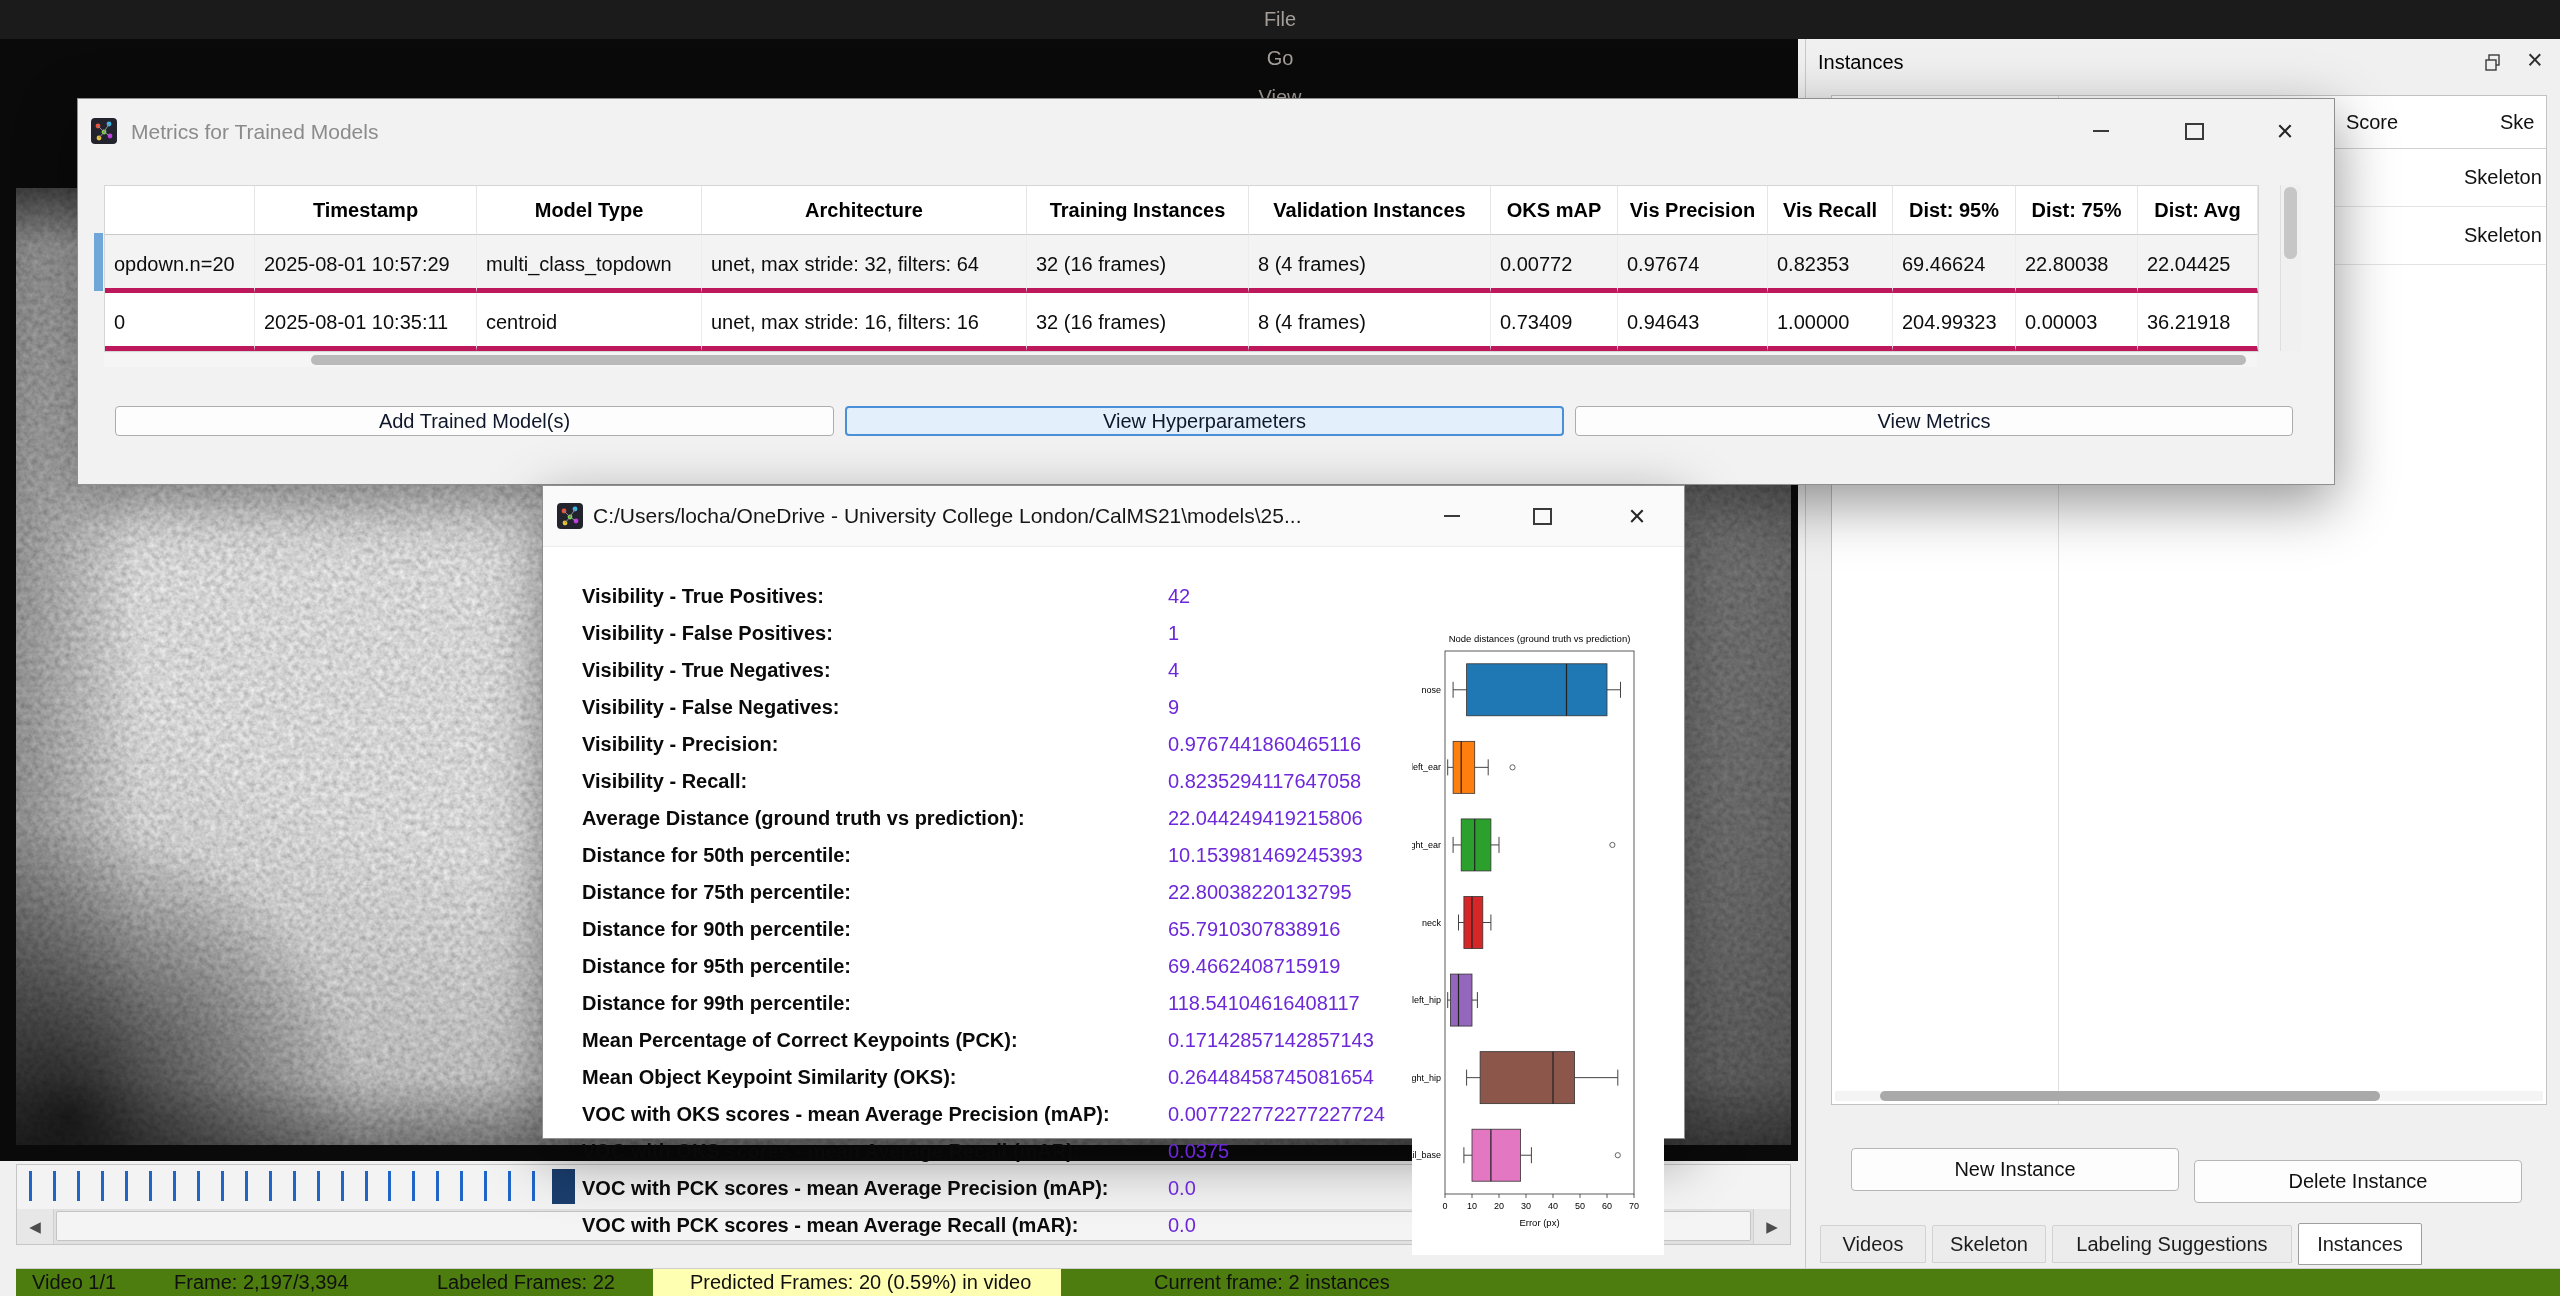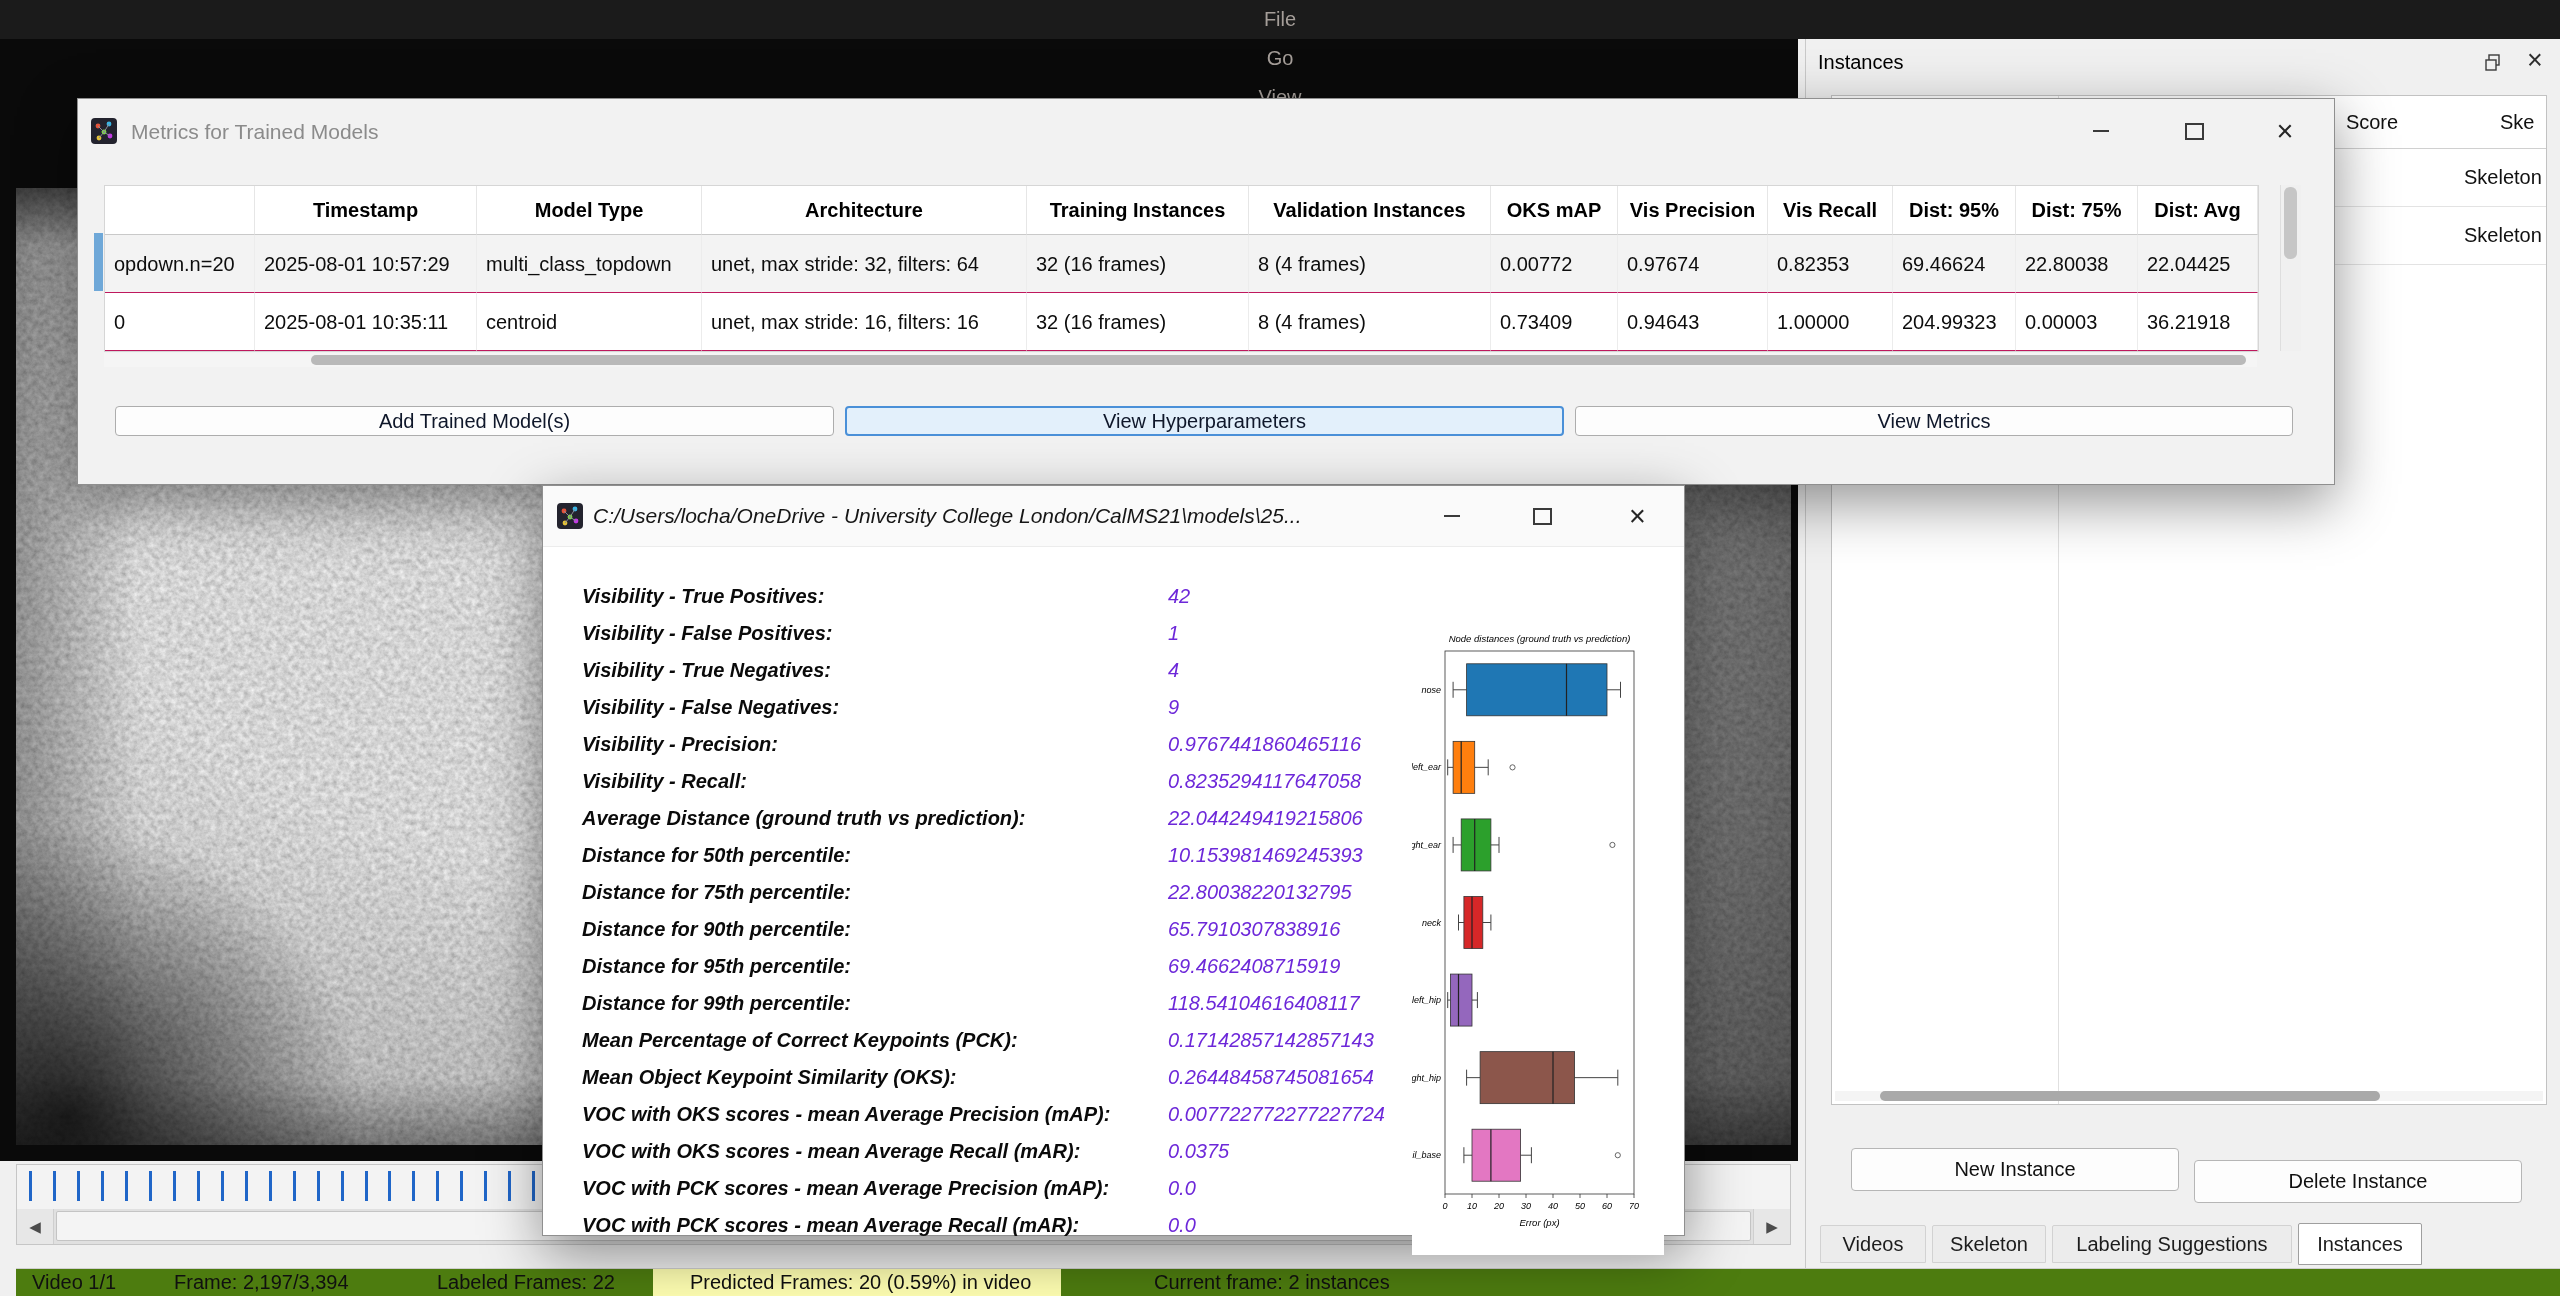--- a/index.html
+++ b/index.html
@@ -79,35 +79,35 @@
   .close-x{font-size:29px;color:#262626;line-height:1;}
 
   
   .dlg-metrics{left:77px;top:98px;width:2258px;height:387px;z-index:10;}
   .dlg-metrics .titlebar{height:65px;}
   .dlg-metrics .tb-icon{left:13px;top:19px;}
   .dlg-metrics .tb-title{left:53px;top:0;line-height:65px;font-size:21px;color:#8b8b8b;}
   .dlg-metrics .winbtn{height:44px;top:10px;}
   .mt-table{position:absolute;left:26px;top:86px;width:2153px;display:grid;background:#fff;border:1px solid #d6d6d6;box-sizing:content-box;}
   .mt-table .th{height:48px;line-height:48px;font-weight:bold;font-size:20px;text-align:center;color:#000;background:#fff;border-right:1px solid #e6e6e6;border-bottom:1px solid #c9c9c9;overflow:hidden;white-space:nowrap;}
-  .mt-table .td{height:58px;line-height:58px;font-size:20px;color:#0d0d0d;padding-left:9px;border-right:1px solid #ececec;border-bottom:1px solid #be185d;overflow:hidden;white-space:nowrap;box-sizing:border-box;}
+  .mt-table .td{height:58px;line-height:58px;font-size:20px;color:#0d0d0d;padding-left:9px;border-right:1px solid #ececec;border-bottom:5px solid #be185d;overflow:hidden;white-space:nowrap;box-sizing:border-box;}
   .mt-table .r0{background:#f3f3f3;}
   .mt-table .r1{background:#ffffff;}
   .sel-bar{position:absolute;left:16px;top:134px;width:9px;height:58px;background:var(--selection,#6fa8d8);}
   .mt-vscroll{position:absolute;left:2202px;top:86px;width:20px;height:166px;background:#f0f0f0;border-left:1px solid #dedede;}
   .mt-vscroll .thumb{position:absolute;left:3px;top:2px;width:13px;height:72px;background:#c6c6c6;border-radius:6px;}
   .mt-hscroll{position:absolute;left:26px;top:254px;width:2153px;height:14px;background:#f5f5f5;}
   .mt-hscroll .thumb{position:absolute;left:207px;width:1935px;top:2px;height:10px;background:#b9b9b9;border-radius:5px;}
   .mt-btn{position:absolute;top:307px;height:30px;background:#fdfdfd;border:1px solid #adadad;border-radius:4px;font-size:20px;color:#0f172a;display:flex;align-items:center;justify-content:center;font-family:inherit;}
   .mt-btn.b0{left:37px;width:719px;}
   .mt-btn.b1{left:767px;width:719px;background:var(--accent_fill,#e3f0fb);border:2px solid var(--accent,#4a90d8);}
   .mt-btn.b2{left:1497px;width:718px;}
 
   
-  .dlg-details{left:542px;top:485px;width:1143px;height:751px;background:#ffffff;z-index:20;font-style:italic;}
+  .dlg-details{left:542px;top:485px;width:1143px;height:654px;background:#ffffff;z-index:20;}
   .dlg-details .titlebar{height:60px;background:#fafafa;border-bottom:1px solid #ececec;}
   .dlg-details .tb-icon{left:14px;top:17px;}
   .dlg-details .tb-title{left:50px;top:0;line-height:60px;font-size:21px;color:#161616;max-width:810px;}
   .dlg-details .winbtn{height:44px;top:8px;}
   .dm-rows{position:absolute;left:39px;top:92px;width:830px;}
   .dm-row{display:flex;height:37px;align-items:center;}
   .dm-label{width:586px;font-weight:bold;font-size:20px;color:#0a0a0a;white-space:nowrap;}
   .dm-value{font-size:20px;color:#6d28d9;white-space:nowrap;}
   .figure{position:absolute;left:869px;top:78px;width:252px;height:691px;background:#fff;}
 

